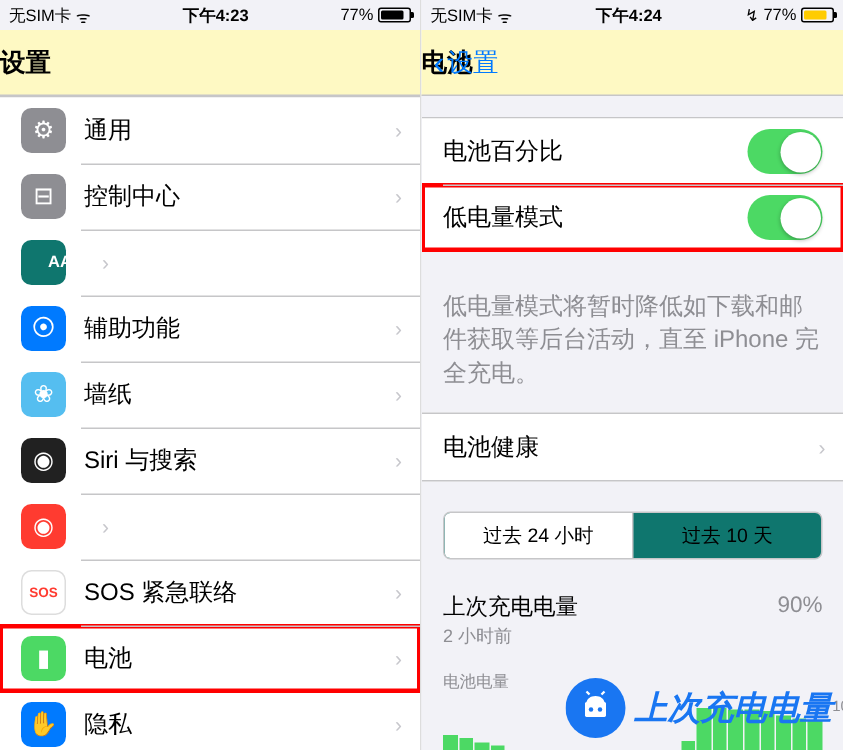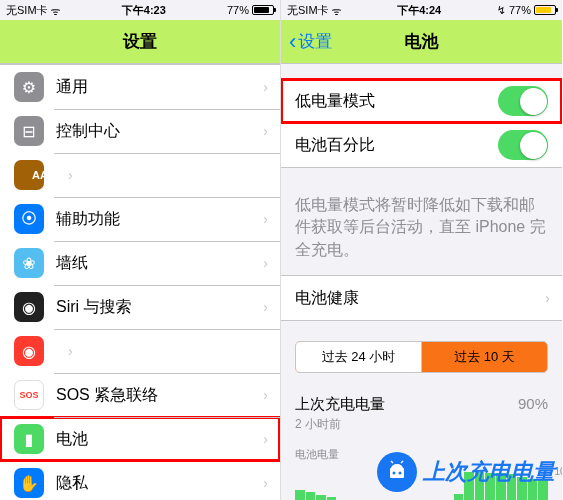--- a/index.html
+++ b/index.html
@@ -10,21 +10,21 @@
 
 .statusbar { height: 20px; display: flex; align-items: center; justify-content: space-between; padding: 0 6px; font-size: 11px; background: #f2f2f7; color: #000; }
 .sb-left, .sb-right { display: flex; align-items: center; gap: 3px; }
 .sb-center { font-weight: 600; }
 .battery-icon { width: 22px; height: 10px; border: 1px solid #000; border-radius: 2px; position: relative; display: inline-block; }
 .battery-icon::after { content: ''; position: absolute; right: -3px; top: 2px; width: 2px; height: 4px; background: #000; border-radius: 0 1px 1px 0; }
 .battery-fill { position: absolute; left: 1px; top: 1px; bottom: 1px; border-radius: 1px; }
 .battery-fill.normal { width: 77%; background: #000; }
 .battery-fill.low { width: 77%; background: #ffcc00; }
 
-.navbar { height: 44px; display: flex; align-items: center; justify-content: center; position: relative; background: #bef264; border-bottom: 0.5px solid #c6c6c8; }
+.navbar { height: 44px; display: flex; align-items: center; justify-content: flex-start; position: relative; background: #fef9c3; border-bottom: 0.5px solid #c6c6c8; }
 .nav-title { font-size: 17px; font-weight: 600; }
 .nav-back { position: absolute; left: 8px; display: flex; align-items: center; color: #007aff; font-size: 17px; }
 .nav-back .chevron { font-size: 22px; margin-right: 2px; }
 
 .content { flex: 1; overflow-y: auto; }
 .group { background: #fff; border-top: 0.5px solid #c6c6c8; border-bottom: 0.5px solid #c6c6c8; margin-bottom: 20px; }
 .row { display: flex; align-items: center; height: 44px; padding-left: 14px; background: #fff; position: relative; }
 .row + .row::before { content: ''; position: absolute; top: 0; left: 54px; right: 0; height: 0.5px; background: #c6c6c8; }
 .row.no-icon + .row.no-icon::before { left: 14px; }
 .row-icon { width: 30px; height: 30px; border-radius: 7px; margin-right: 12px; display: flex; align-items: center; justify-content: center; flex-shrink: 0; }
@@ -32,21 +32,21 @@
 .row-chevron { color: #c7c7cc; padding: 0 12px; font-size: 14px; }
 .row-switch { margin-right: 14px; width: 50px; height: 30px; border-radius: 15px; position: relative; }
 .row-switch.on { background: #4cd964; }
 .row-switch .knob { position: absolute; width: 27px; height: 27px; background: #fff; border-radius: 50%; top: 1.5px; box-shadow: 0 1px 3px rgba(0,0,0,0.3); }
 .row-switch.on .knob { right: 1.5px; }
 
 .highlight-red { outline: 3px solid #ff0000; outline-offset: -2px; z-index: 5; position: relative; }
 
 .footer-note { font-size: 16px; color: #8e8e93; padding: 6px 14px 14px; line-height: 1.4; }
 
-.segmented { display: flex; margin: 0 14px 14px; border: 1px solid #c6c6c8; border-radius: 5px; overflow: hidden; background: #f97316; }
+.segmented { display: flex; margin: 0 14px 14px; border: 1px solid #c6c6c8; border-radius: 5px; overflow: hidden; background: #0f766e; }
 .seg-item { flex: 1; text-align: center; font-size: 13px; padding: 6px 0; color: #000; }
 .seg-item + .seg-item { border-left: 1px solid #c6c6c8; }
 .seg-item.active { background: #fff; font-weight: 500; }
 
 .charge-row { display: flex; justify-content: space-between; padding: 8px 14px 2px; }
 .charge-title { font-size: 15px; }
 .charge-pct { font-size: 15px; color: #8e8e93; }
 .charge-sub { font-size: 12px; color: #8e8e93; padding: 0 14px 10px; }
 
 .chart-label { font-size: 11px; color: #8e8e93; padding: 4px 14px; }
@@ -54,21 +54,21 @@
 .chart .bar { flex: 1; background: #4cd964; }
 .chart-ylabels { position: absolute; right: -32px; top: 0; bottom: 0; display: flex; flex-direction: column; justify-content: space-between; font-size: 10px; color: #8e8e93; }
 
 .watermark { position: absolute; right: 8px; bottom: 8px; display: flex; align-items: center; gap: 6px; }
 .wm-icon { width: 40px; height: 40px; background: #1976f2; border-radius: 50%; display: flex; align-items: center; justify-content: center; }
 .wm-text { font-size: 22px; font-weight: bold; color: #1976f2; font-style: italic; }
 
 
 .ic-general { background: #8e8e93; }
 .ic-control { background: #8e8e93; }
-.ic-display { background: #a16207; padding-left: 22px; }
+.ic-display { background: #0f766e; padding-left: 22px; }
 .ic-access { background: #007aff; }
 .ic-wallpaper { background: #55bef0; }
 .ic-siri { background: #212121; }
 .ic-touchid { background: #ff3b30; }
 .ic-sos { background: #fff; border: 0.5px solid #ddd; color: #ff3b30; font-size: 9px; font-weight: bold; }
 .ic-battery { background: #4cd964; }
 .ic-privacy { background: #007aff; }
 .icon-glyph { color: #fff; font-size: 16px; }
 </style>
 </head>
@@ -186,28 +186,28 @@
     <div class="navbar">
       <div class="nav-back">
         <span class="chevron">‹</span>
         <span>设置</span>
       </div>
       <div class="nav-title">电池</div>
     </div>
     <div class="content">
       <div style="height:14px"></div>
       <div class="group">
+        <div class="row no-icon">
+          <div class="row-label">电池百分比</div>
+          <div class="row-switch on">
+              <div class="knob"></div>
+            </div>
+        </div>
         <div class="row no-icon highlight-red">
           <div class="row-label">低电量模式</div>
-          <div class="row-switch on">
-              <div class="knob"></div>
-            </div>
-        </div>
-        <div class="row no-icon">
-          <div class="row-label">电池百分比</div>
           <div class="row-switch on">
               <div class="knob"></div>
             </div>
         </div>
       </div>
       <div class="footer-note">低电量模式将暂时降低如下载和邮件获取等后台活动，直至 iPhone 完全充电。</div>
       <div class="group">
         <div class="row no-icon">
           <div class="row-label">电池健康</div>
           <div class="row-chevron">›</div>

